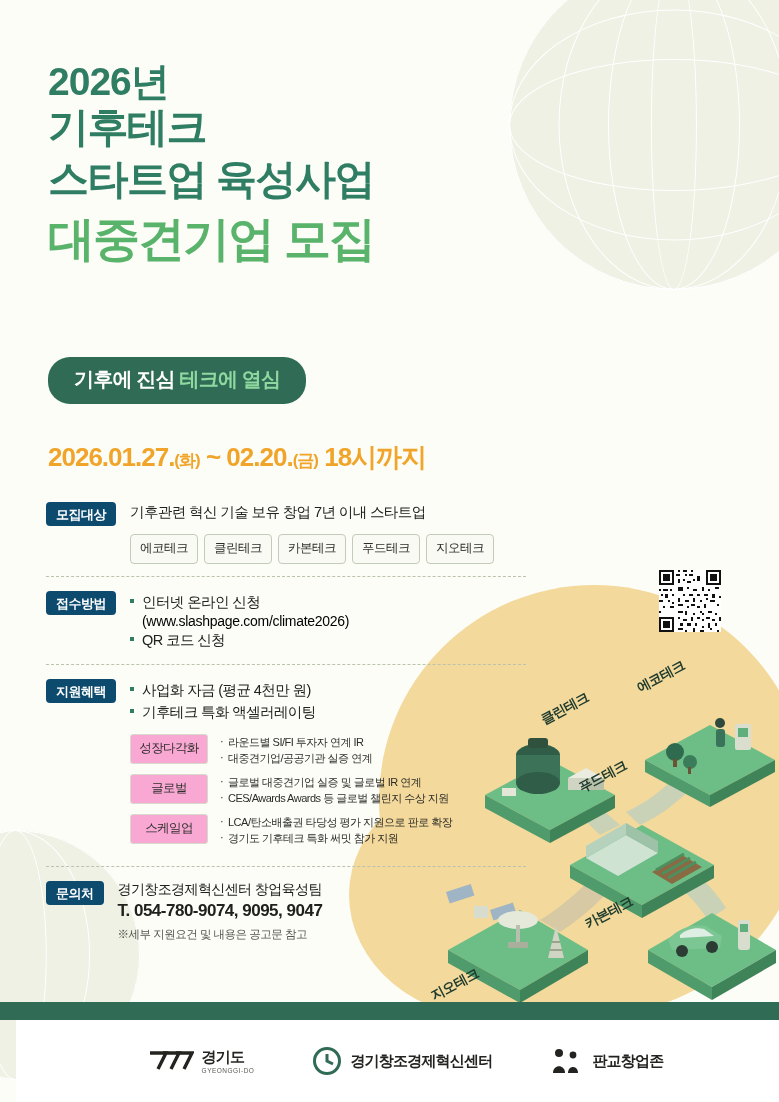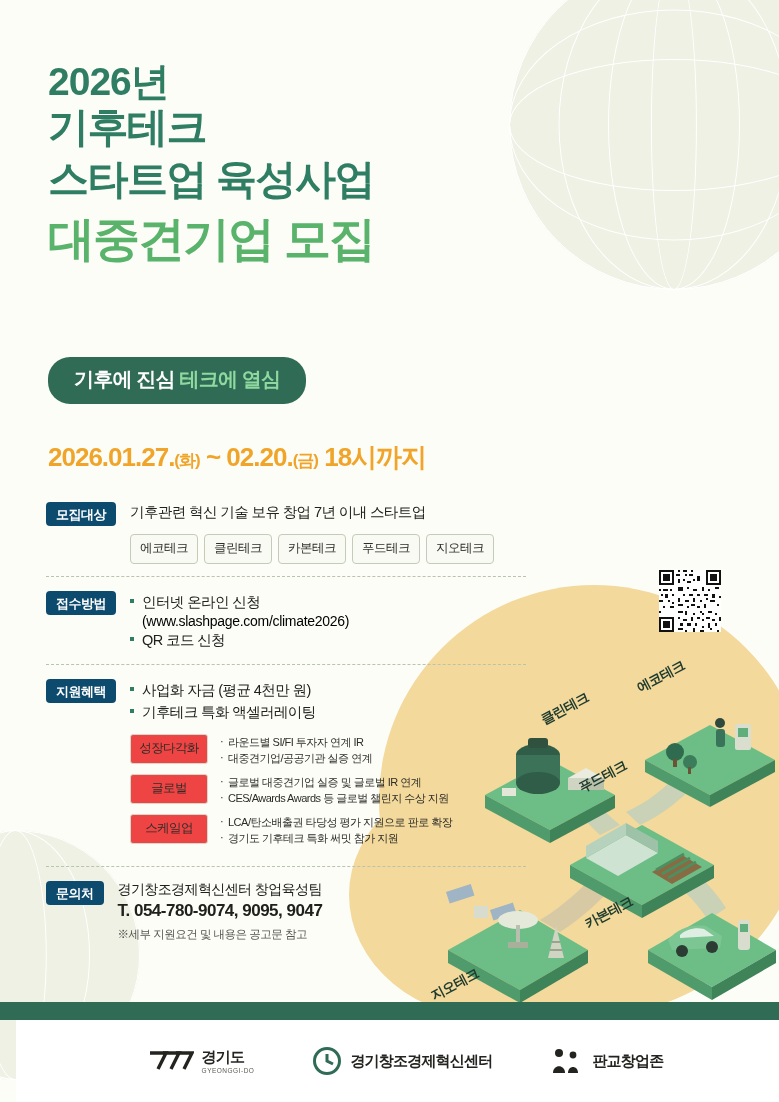--- a/index.html
+++ b/index.html
@@ -149,21 +149,21 @@
     content: "";
     position: absolute; left: 0; top: 8px;
     width: 4px; height: 4px; background: #2f7d63;
   }
   .sub-url { padding-left: 12px; font-size: 14px; letter-spacing: -0.3px; }
 
   .benefit-table { margin-top: 10px; }
   .bt-row { display: flex; align-items: flex-start; margin-bottom: 7px; }
   .bt-key {
     flex: 0 0 78px;
-    background: #ef4444;
+    background: #f9a8d4;
     border: 1px solid #d6dacb;
     color: #2c2c28;
     font-size: 12.5px;
     text-align: center;
     padding: 5px 2px 6px 2px;
     border-radius: 3px;
     letter-spacing: -0.6px;
   }
   .bt-val { padding-left: 12px; }
   .bt-val div {

